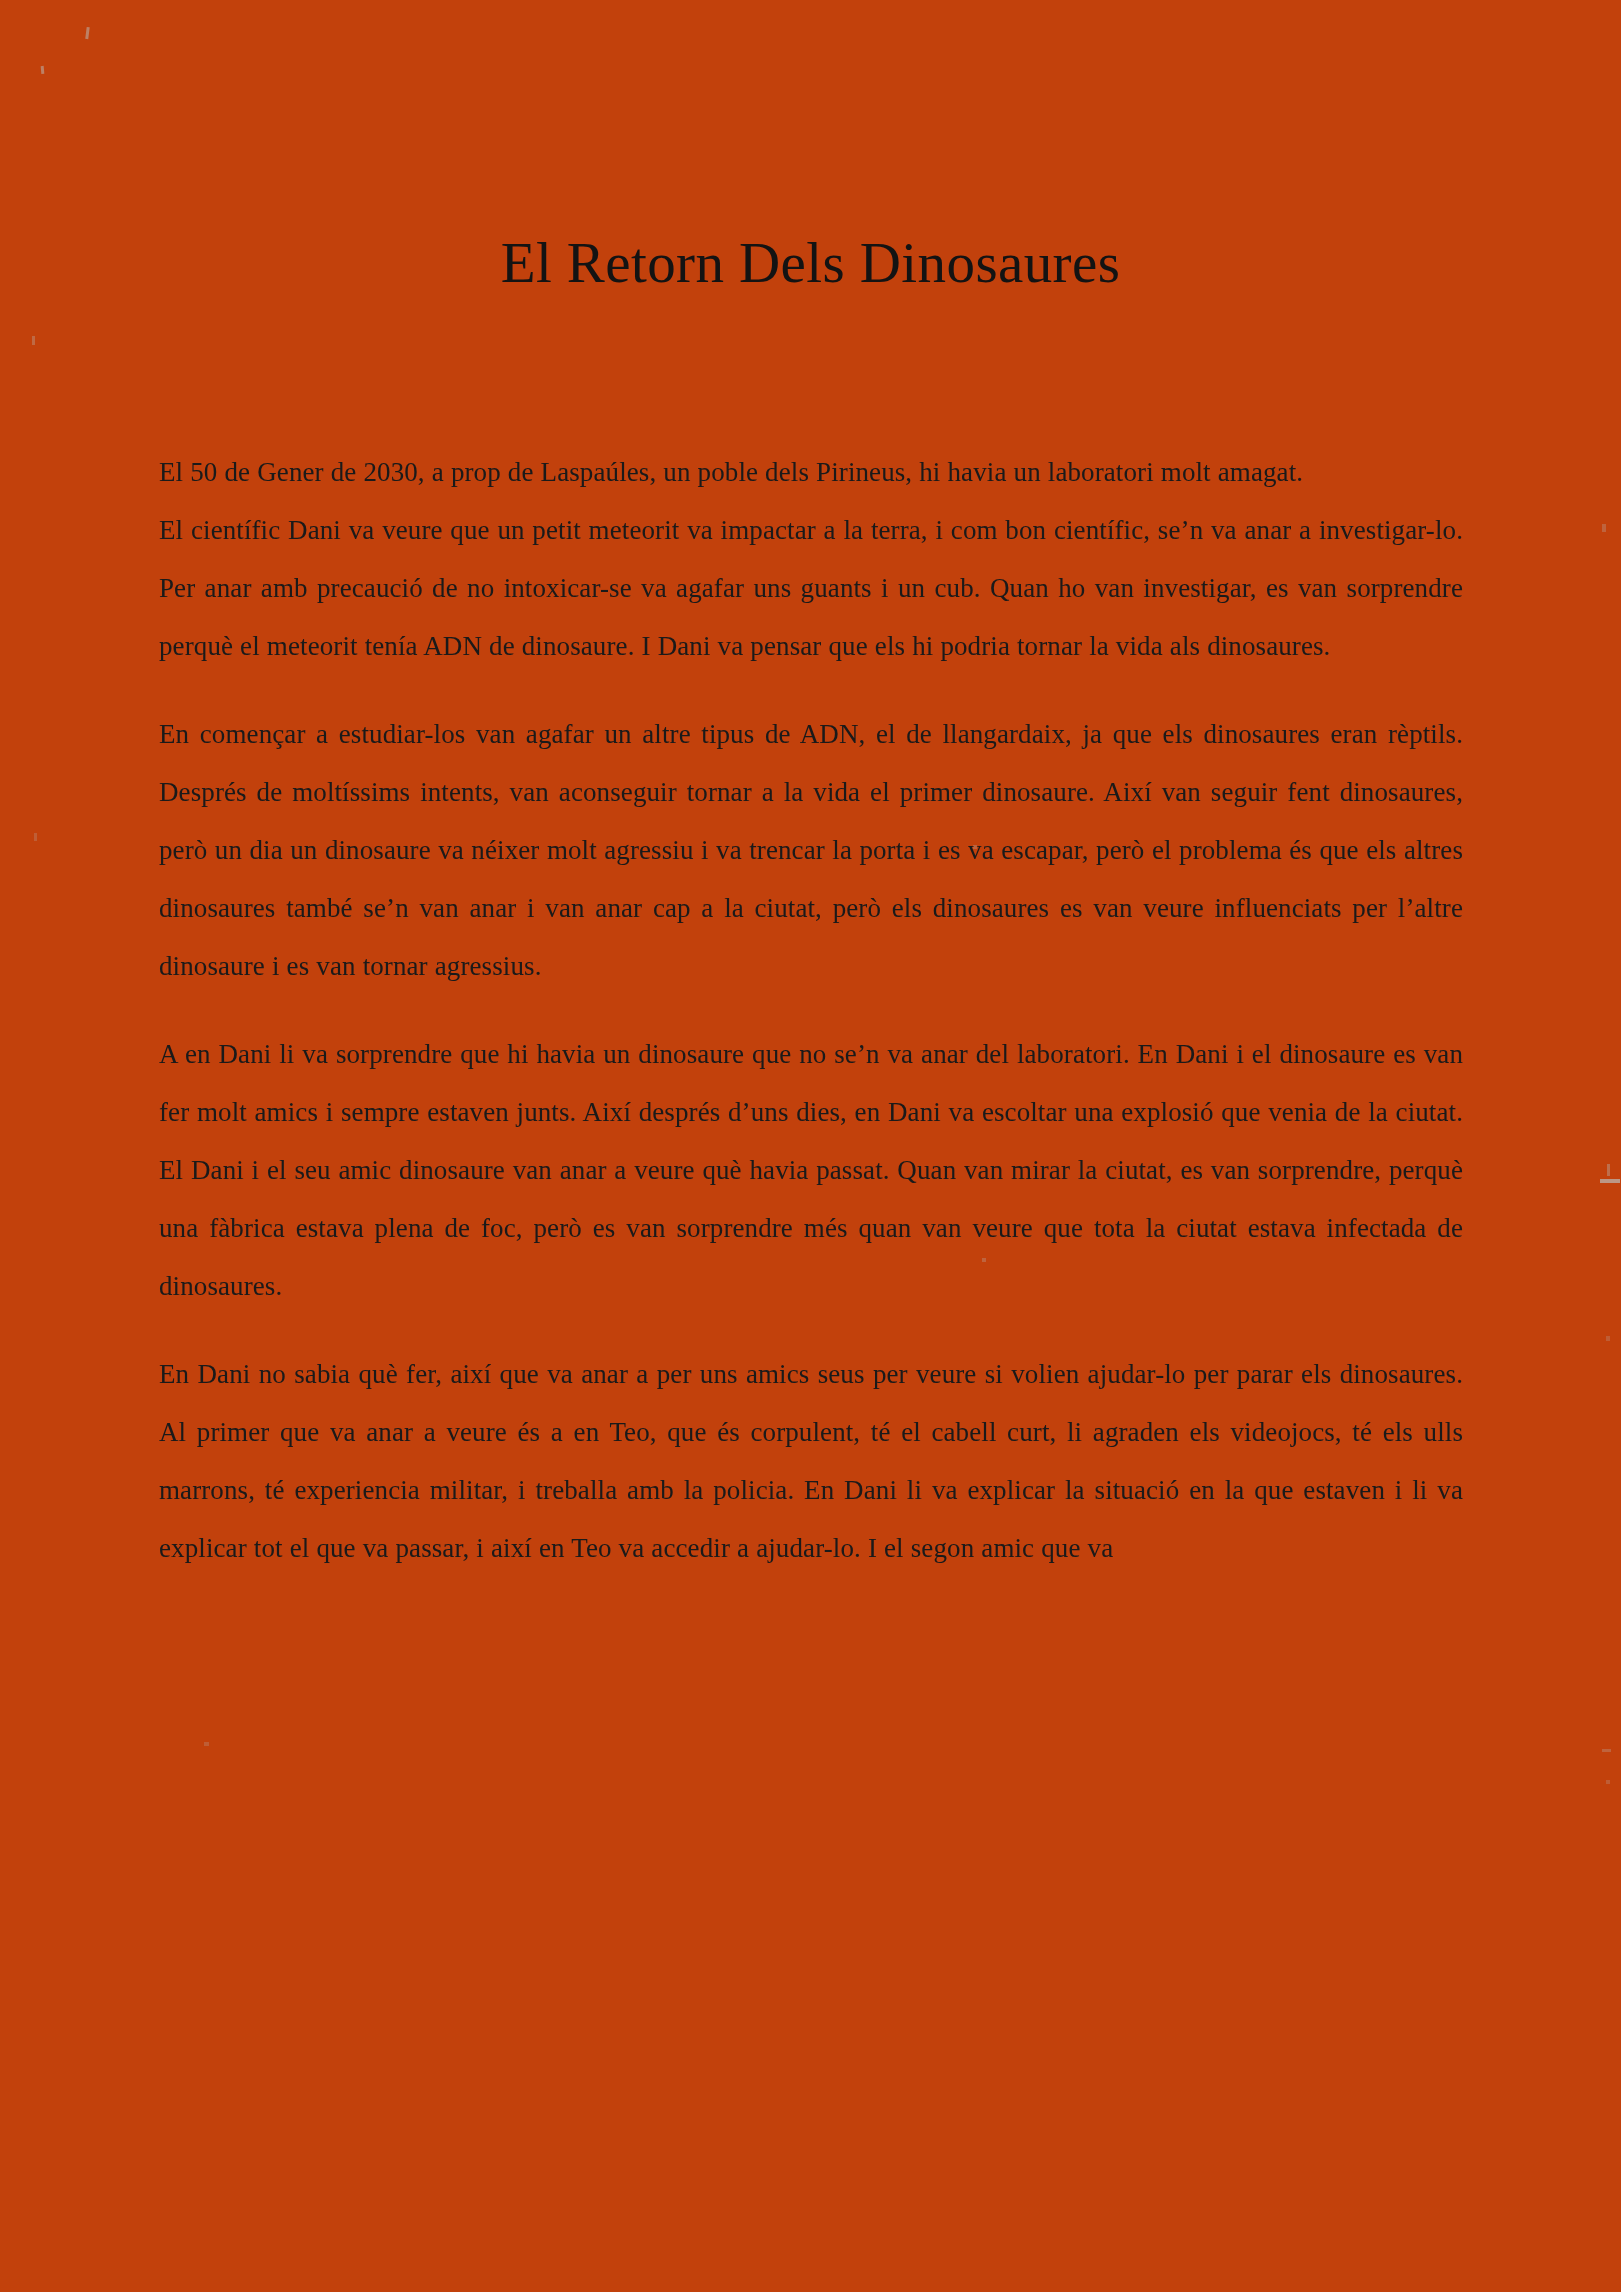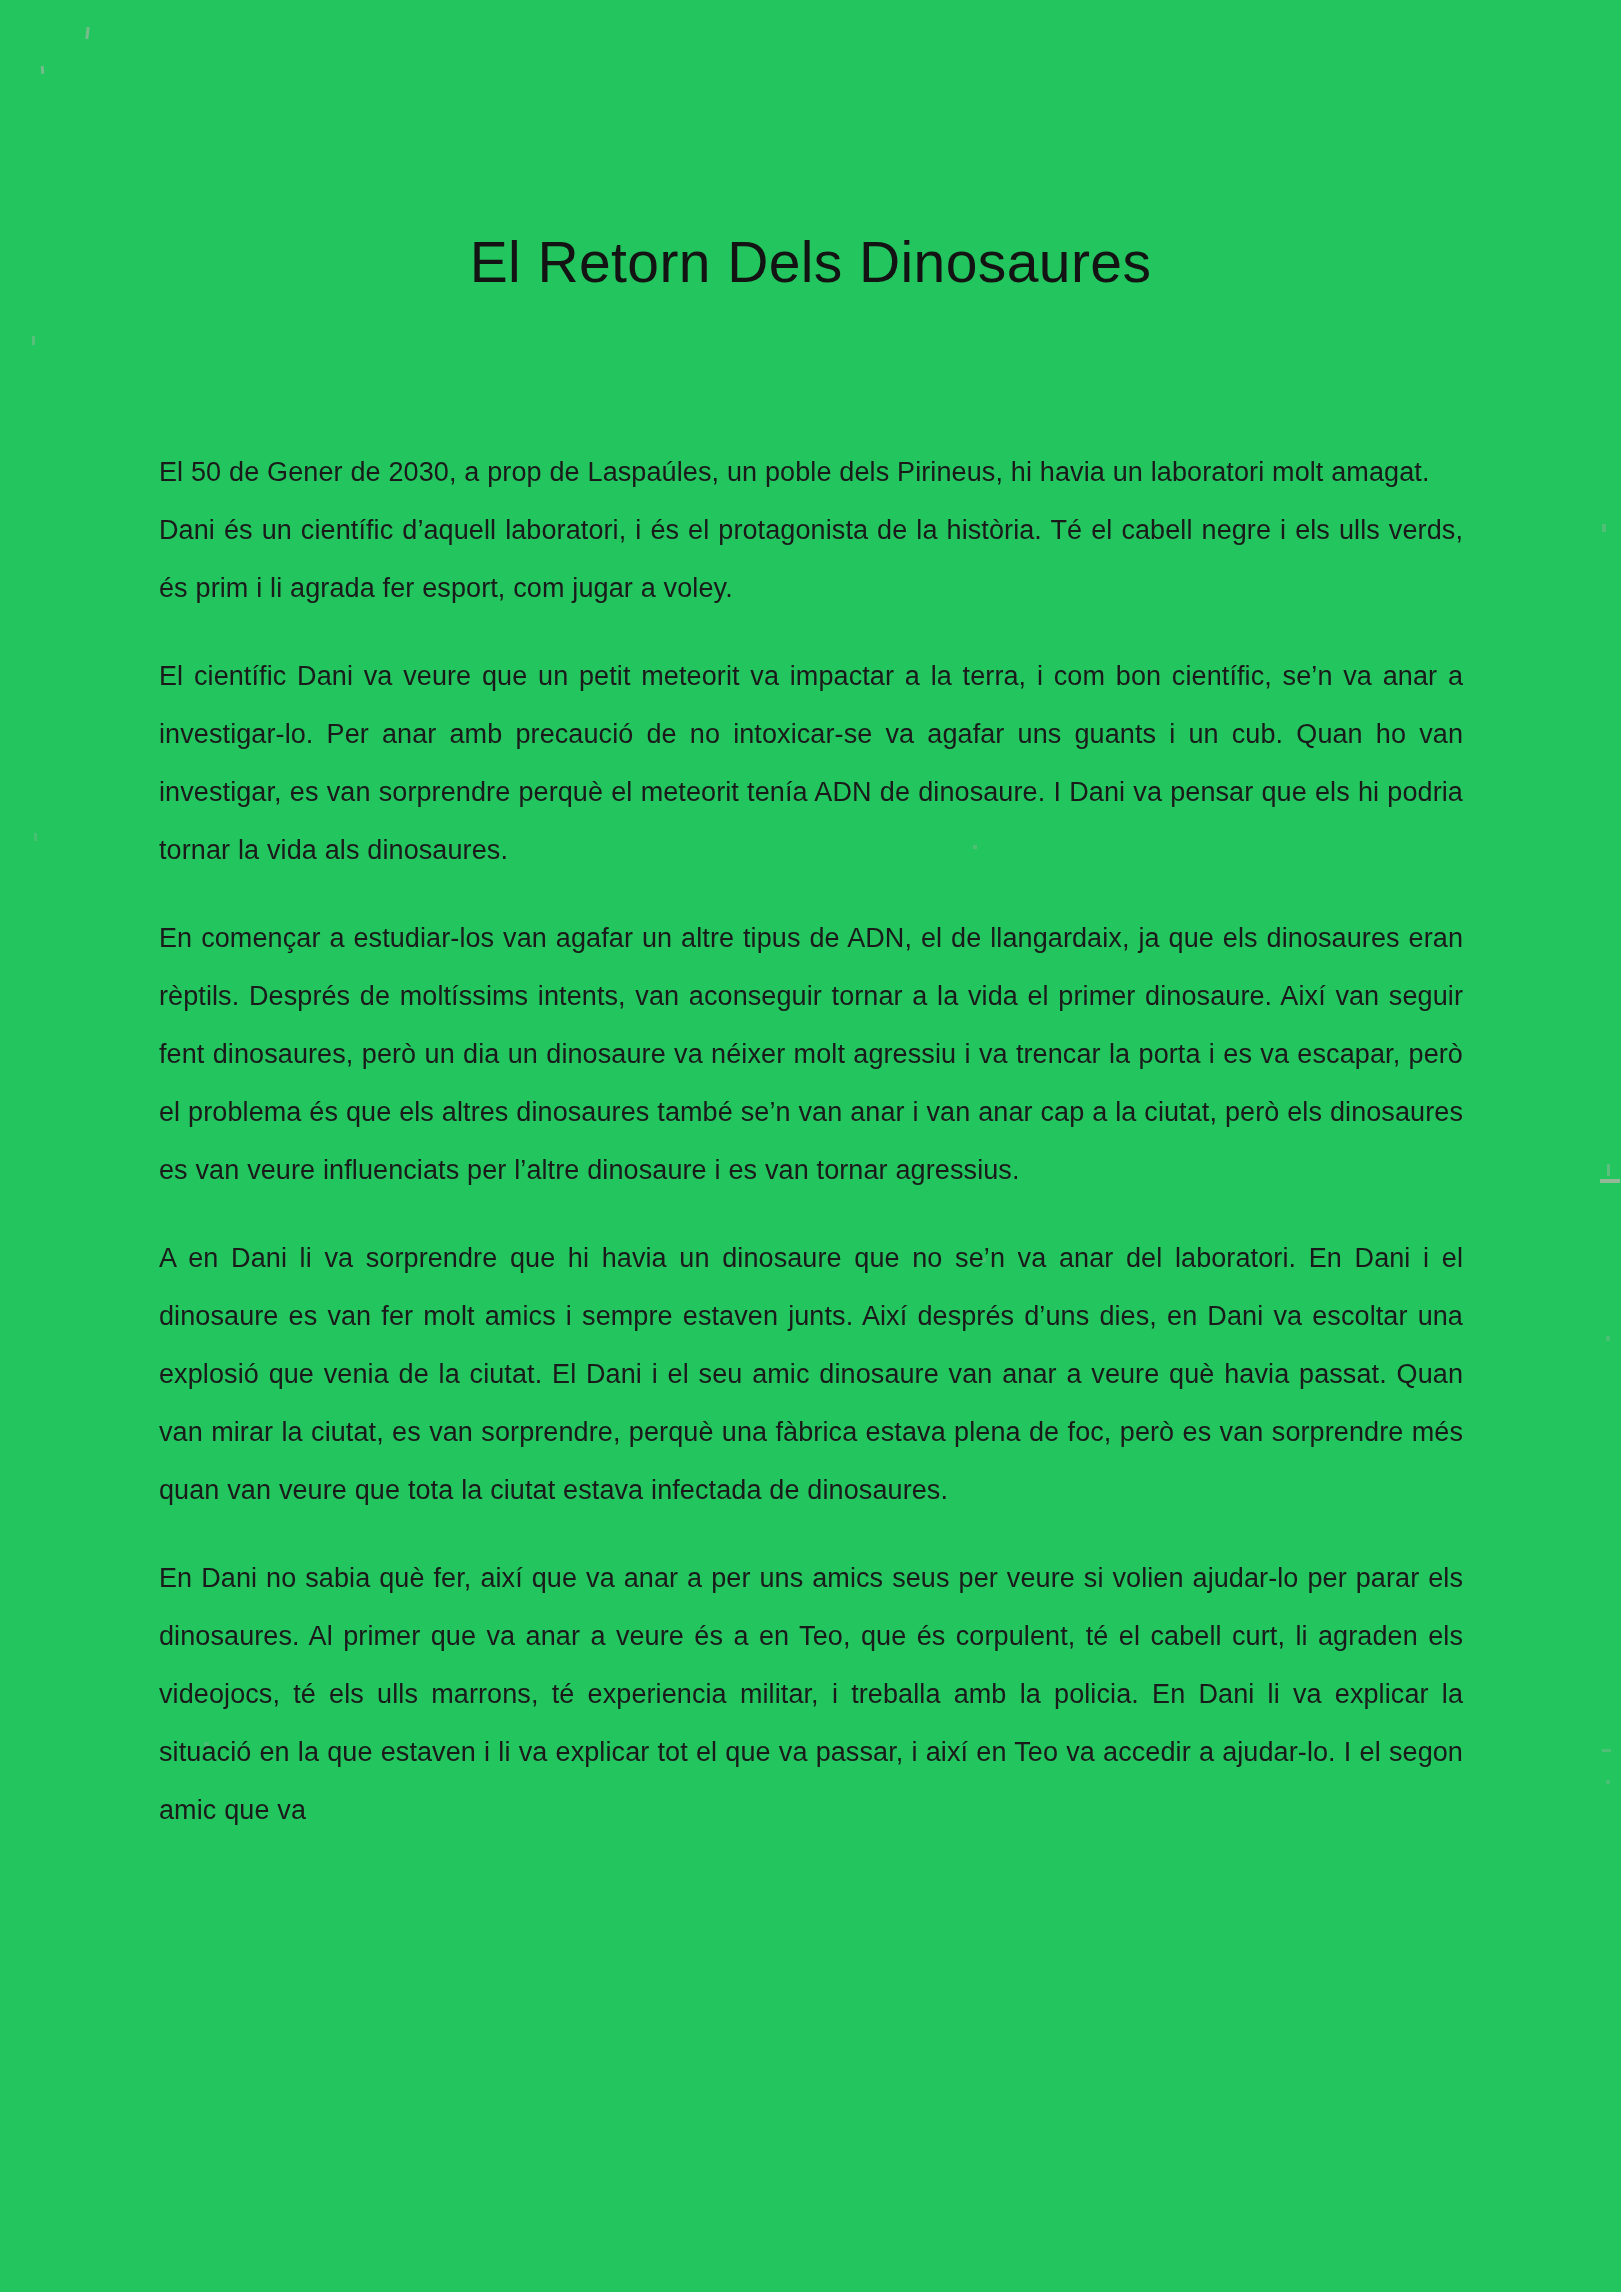--- a/index.html
+++ b/index.html
@@ -6,23 +6,23 @@
   html, body {
     margin: 0;
     padding: 0;
     background: #ffffff;
   }
 
   .page {
     position: relative;
     width: 1621px;
     height: 2293px;
-    background: #22c55e;
+    background: #c2410c;
     overflow: hidden;
-    font-family: Liberation Sans, sans-serif;
+    font-family: Liberation Serif, serif;
     color: #121212;
     box-sizing: border-box;
   }
 
   
   .speck {
     position: absolute;
     background: #b9b4ae;
     opacity: 0.55;
     pointer-events: none;
@@ -91,21 +91,20 @@
   <span class="speck s9"></span>
   <span class="speck s10"></span>
   <span class="speck s11"></span>
   <span class="speck s12"></span>
   <span class="speck s13"></span>
 
   <h1 class="doc-title">El Retorn Dels Dinosaures</h1>
 
   <div class="body-text">
     <p class="para no-gap">El 50 de Gener de 2030, a prop de Laspaúles, un poble dels Pirineus, hi havia un laboratori molt amagat.</p>
-    <p class="para">Dani és un científic d’aquell laboratori, i és el protagonista de la història. Té el cabell negre i els ulls verds, és prim i li agrada fer esport, com jugar a voley.</p>
     <p class="para">El científic Dani va veure que un petit meteorit va impactar a la terra, i com bon científic, se’n va anar a investigar-lo. Per anar amb precaució de no intoxicar-se va agafar uns guants i un cub. Quan ho van investigar, es van sorprendre perquè el meteorit tenía ADN de dinosaure. I Dani va pensar que els hi podria tornar la vida als dinosaures.</p>
     <p class="para">En començar a  estudiar-los van agafar un altre tipus de ADN, el de llangardaix, ja que els dinosaures eran rèptils. Després de moltíssims intents, van aconseguir tornar a la vida el primer dinosaure. Així van seguir fent dinosaures, però un dia un dinosaure va néixer molt agressiu i va trencar la porta i es va escapar, però el problema és que els altres dinosaures també se’n van anar i van anar cap a la ciutat, però els dinosaures es van veure influenciats per l’altre dinosaure i es van tornar agressius.</p>
     <p class="para">A en Dani li va sorprendre que hi havia un dinosaure que no se’n va anar del laboratori. En Dani i el dinosaure es van fer molt amics i sempre estaven junts. Així després d’uns dies, en Dani va escoltar una explosió que venia de la ciutat. El Dani i el seu amic dinosaure van anar a veure què havia passat. Quan van mirar la ciutat, es van sorprendre, perquè una fàbrica estava plena de foc, però es van sorprendre més quan van veure que tota la ciutat estava infectada de dinosaures.</p>
     <p class="para">En Dani no sabia què fer, així que va anar a per uns amics seus per veure si volien ajudar-lo per parar els dinosaures. Al primer que va anar a veure és a en Teo, que és corpulent, té el cabell curt, li agraden els videojocs, té els ulls marrons, té experiencia militar, i treballa amb la policia. En Dani li va explicar la situació en la que estaven i li va explicar tot el que va passar, i així en Teo va accedir a ajudar-lo. I el segon amic que va</p>
   </div>
 
 </div>
 
 
 </body></html>

